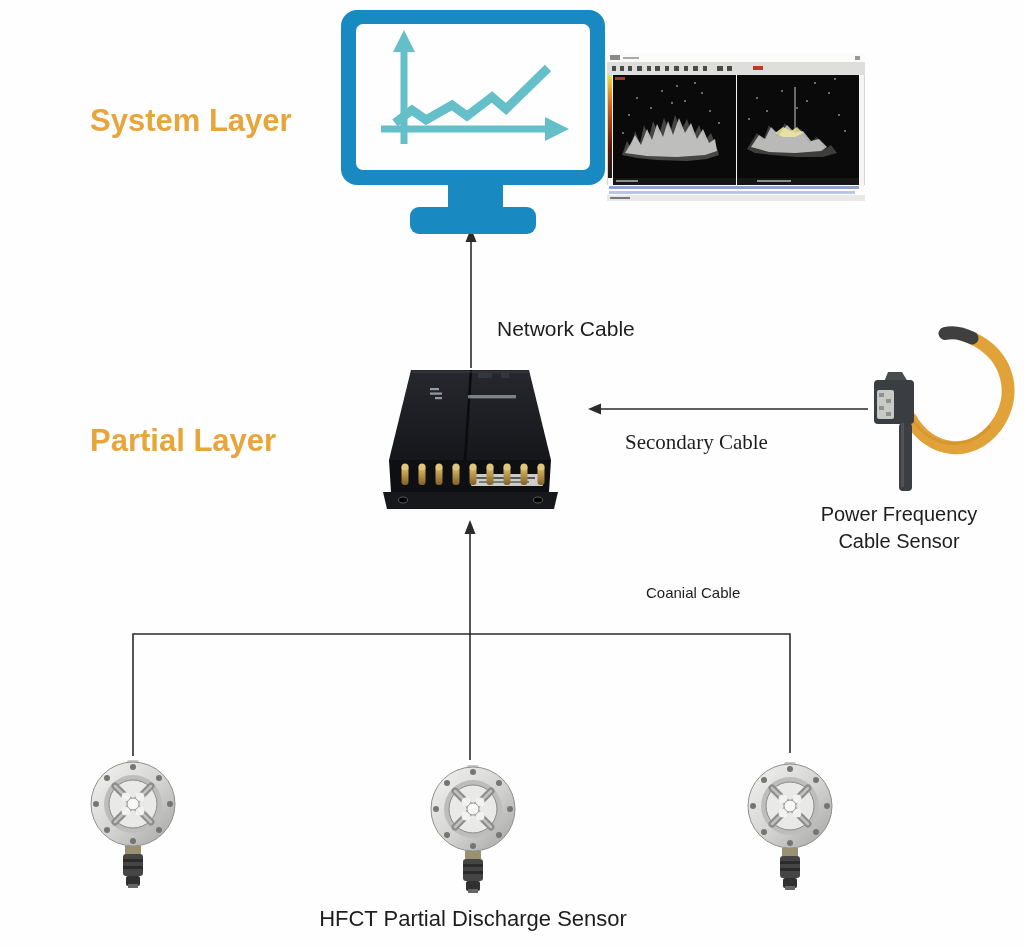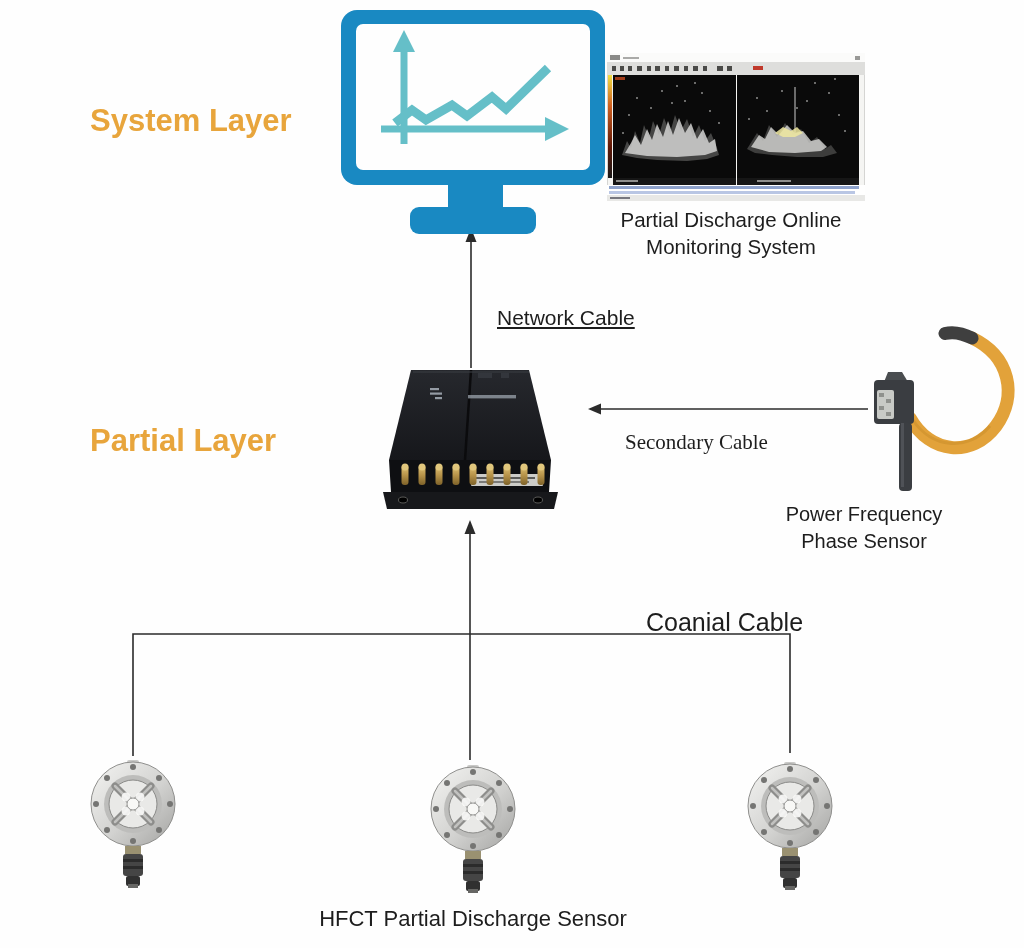--- a/index.html
+++ b/index.html
@@ -171,28 +171,24 @@
     <rect x="9" y="127" width="22" height="2" fill="#8f8f8d"></rect>
     <rect x="150" y="127" width="34" height="2" fill="#8f8f8d"></rect>
     <rect x="0" y="132" width="258" height="5" fill="#ffffff"></rect>
     <rect x="2" y="133" width="250" height="3" fill="#8fa3cc"></rect>
     <rect x="0" y="137" width="258" height="5" fill="#ffffff"></rect>
     <rect x="2" y="138" width="246" height="3" fill="#b9c6e4"></rect>
     <rect x="0" y="142" width="258" height="6" fill="#e8e8e6"></rect>
     <rect x="3" y="144" width="20" height="2" fill="#77777f"></rect>
   </svg>
 
-  <div class="lbl lbl-center" style="left:586px;top:206px;width:290px;font-size:20.5px;">
-    <span>Partial Discharge Online</span><br>
-    <span>Monitoring System</span>
-  </div>
-
-  <div class="lbl" style="left:497px;top:306px;text-decoration:underline;">Network Cable</div>
+
+  <div class="lbl" style="left:497px;top:317px;">Network Cable</div>
   <div class="lbl" style="left:625px;top:430px;font-family:Liberation Serif, serif;">Secondary Cable</div>
-  <div class="lbl" style="left:646px;top:608px;font-size:25px;">Coanial Cable</div>
+  <div class="lbl" style="left:646px;top:584px;font-size:15px;">Coanial Cable</div>
 
   <svg class="abs" style="left:383px;top:362px;" width="175" height="153" viewBox="0 0 175 153">
     <polygon points="28,8 146,8 168,98 6,98" fill="url(#deviceTopGrad)"></polygon>
     <path d="M88,8 L82,98" stroke="#0b0b0d" stroke-width="2.5" fill="none"></path>
     <path d="M30,10 L146,10" stroke="#3a3d43" stroke-width="1.5" fill="none" opacity="0.7"></path>
     <rect x="95" y="11" width="14" height="5" fill="#33363c"></rect>
     <rect x="118" y="11" width="8" height="5" fill="#33363c"></rect>
     <g fill="#a8b0ba" opacity="0.85">
       <rect x="47" y="26" width="9" height="2.2"></rect>
       <rect x="47" y="30.5" width="12" height="2.2"></rect>
@@ -256,23 +252,23 @@
     <g fill="#8f918d">
       <rect x="11" y="73" width="5" height="4"></rect>
         <rect x="18" y="79" width="5" height="4"></rect>
       <rect x="11" y="86" width="5" height="4"></rect>
         <rect x="18" y="92" width="5" height="4"></rect>
     </g>
     <rect x="31" y="103" width="13" height="68" rx="4" fill="#3b3e42"></rect>
     <rect x="33" y="103" width="3" height="64" fill="#55585c" opacity="0.8"></rect>
   </svg>
 
-  <div class="lbl lbl-center" style="left:769px;top:501px;width:190px;font-size:20px;">
+  <div class="lbl lbl-center" style="left:804px;top:501px;width:190px;font-size:20px;">
     <span>Power Frequency</span><br>
-    <span>Phase Sensor</span>
+    <span>Cable Sensor</span>
   </div>
 
   <svg class="abs" style="left:83px;top:758px;" width="100" height="132">
       <use href="#hfct-symbol"></use>
     </svg>
   <svg class="abs" style="left:423px;top:763px;" width="100" height="132">
       <use href="#hfct-symbol"></use>
     </svg>
   <svg class="abs" style="left:740px;top:760px;" width="100" height="132">
       <use href="#hfct-symbol"></use>

